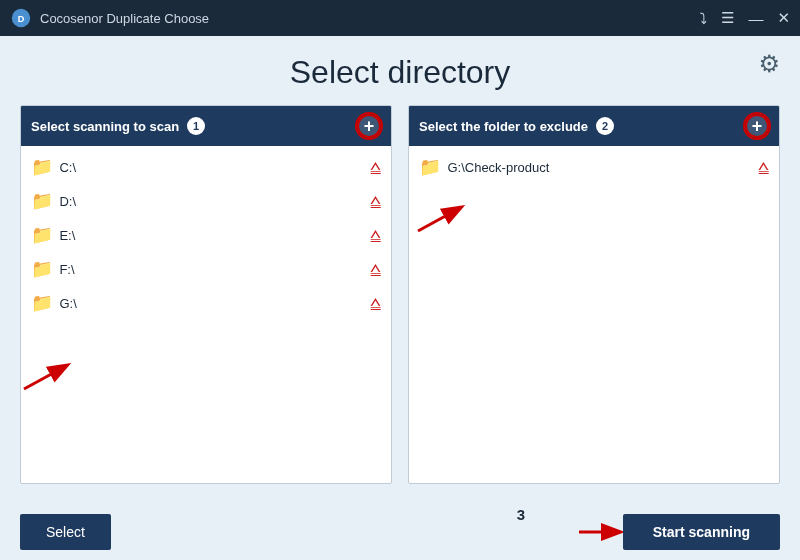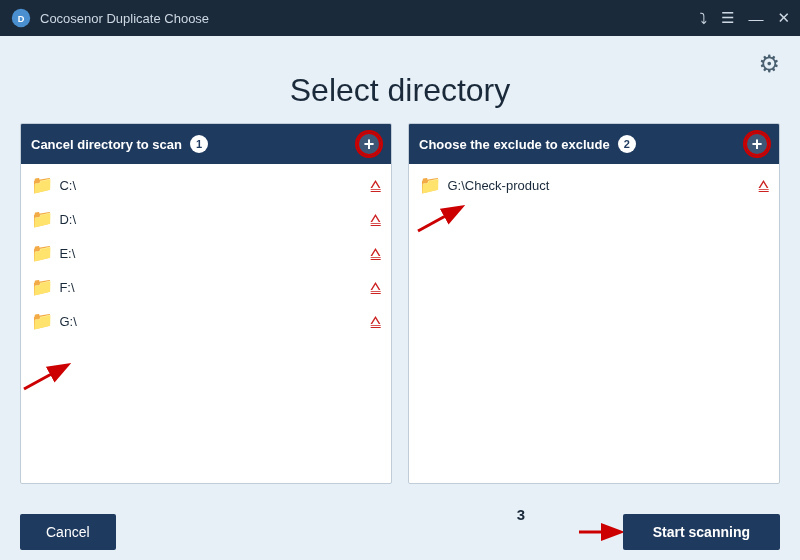--- a/index.html
+++ b/index.html
@@ -53,21 +53,21 @@
       padding: 0 20px 20px 20px;
       position: relative;
     }
 
     
     .page-title {
       text-align: center;
       font-size: 32px;
       font-weight: 300;
       color: #1a2a3a;
-      padding: 36px 0 14px;
+      padding: 18px 0 14px;
     }
 
     
     .gear-btn {
       position: absolute;
       top: 14px;
       right: 20px;
       color: #4a6070;
       font-size: 24px;
       cursor: pointer;
@@ -234,21 +234,21 @@
 
 <div class="main-content">
   <div class="page-title">Select directory</div>
   <div class="gear-btn">⚙</div>
 
   <div class="panels-row">
 
     <div class="panel">
       <div class="panel-header">
         <div class="panel-header-left">
-          <span>Cancel directory to scan</span>
+          <span>Select scanning to scan</span>
           <span class="badge">1</span>
         </div>
         <button class="add-btn highlighted">+</button>
       </div>
       <div class="panel-body">
 
         <div class="dir-item">
           <div class="dir-item-left">
             <span class="folder-icon">📁</span>
             <span class="dir-name">C:\</span>
@@ -287,21 +287,21 @@
           </div>
           <span class="remove-btn">⩠</span>
         </div>
 
       </div>
     </div>
 
     <div class="panel">
       <div class="panel-header">
         <div class="panel-header-left">
-          <span>Choose the exclude to exclude</span>
+          <span>Select the folder to exclude</span>
           <span class="badge">2</span>
         </div>
         <button class="add-btn highlighted">+</button>
       </div>
       <div class="panel-body">
 
         <div class="dir-item">
           <div class="dir-item-left">
             <span class="folder-icon">📁</span>
             <span class="dir-name">G:\Check-product</span>
@@ -328,21 +328,21 @@
       <marker id="ah2" markerWidth="8" markerHeight="8" refX="6" refY="3" orient="auto">
         <path d="M0,0 L0,6 L8,3 z" fill="#cc0000"></path>
       </marker>
     </defs>
     <line x1="10" y1="35" x2="52" y2="12" stroke="#cc0000" stroke-width="3" marker-end="url(#ah2)"></line>
   </svg>
 
 </div>
 
 <div class="bottom-bar">
-  <button class="cancel-btn">Cancel</button>
+  <button class="cancel-btn">Select</button>
 
   <div style="display:flex; align-items:center; gap:0; position:relative;">
 
     <span style="position:absolute; left:-60px; top:-8px; color:#1a2a3a; font-size:15px; font-weight:bold;">3</span>
 
     <svg style="width:50px; height:30px; margin-right:-4px;">
       <defs>
         <marker id="ah3" markerWidth="8" markerHeight="8" refX="6" refY="3" orient="auto">
           <path d="M0,0 L0,6 L8,3 z" fill="#cc0000"></path>
         </marker>

